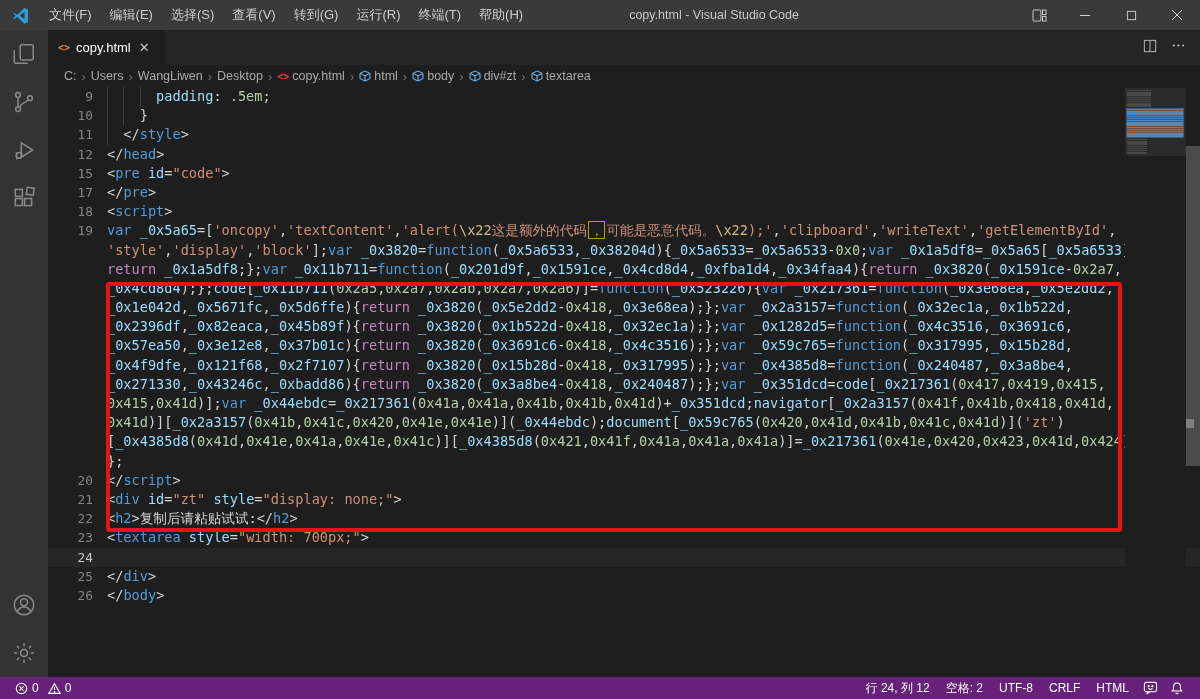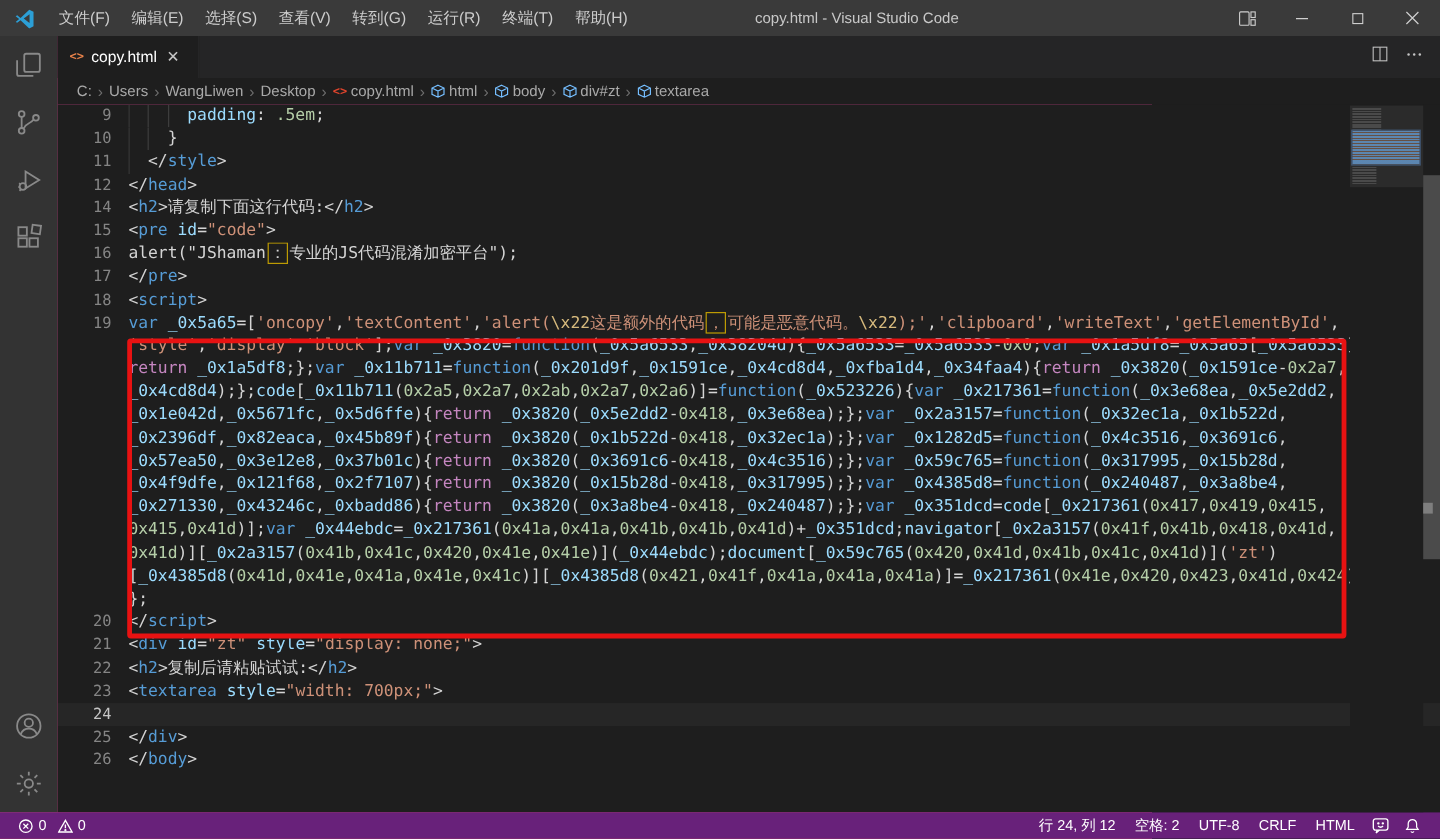--- a/index.html
+++ b/index.html
@@ -1,18 +1,18 @@
 <!DOCTYPE html>
 <html><head>
 <meta charset="utf-8">
 <style>
   * { margin:0; padding:0; box-sizing:border-box; }
   html,body { width:1200px; height:699px; overflow:hidden; background:#1e1e1e;
               font-family:"Liberation Sans", sans-serif; }
-  .app { position:relative; width:960px; height:699px; background:#ec4899; }
+  .app { position:relative; width:960px; height:699px; background:#a3a3a3; }
 
   
   .titlebar { position:absolute; left:0; top:0; width:1200px; height:30px;
               background:#3a3a3a; display:flex; align-items:center; color:#cccccc; font-size:13px; }
   .logo { width:40px; display:flex; justify-content:center; }
   .menu { display:flex; }
   .menu-item { padding:0 9px; height:30px; line-height:30px; cursor:default; }
   .win-title { flex:1; text-align:center; color:#c8c8c8; font-size:12.5px;
                transform:translateX(-60px); }
   .win-controls { display:flex; height:30px; }
@@ -269,30 +269,22 @@
         </div>
         <div class="row">
           <span class="ln">11</span>
           <span class="codeline"><span class="tok-ig"></span><span class="tok-pun">&lt;/</span><span class="tok-tag">style</span><span class="tok-pun">&gt;</span></span>
         </div>
         <div class="row">
           <span class="ln">12</span>
           <span class="codeline"><span class="tok-pun">&lt;/</span><span class="tok-tag">head</span><span class="tok-pun">&gt;</span></span>
         </div>
         <div class="row">
-          <span class="ln">14</span>
-          <span class="codeline"><span class="tok-pun">&lt;</span><span class="tok-tag">h2</span><span class="tok-pun">&gt;</span><span class="tok-pln">请复制下面这行代码:</span><span class="tok-pun">&lt;/</span><span class="tok-tag">h2</span><span class="tok-pun">&gt;</span></span>
-        </div>
-        <div class="row">
           <span class="ln">15</span>
           <span class="codeline"><span class="tok-pun">&lt;</span><span class="tok-tag">pre</span><span class="tok-pln"> </span><span class="tok-attr">id</span><span class="tok-pln">=</span><span class="tok-str">"code"</span><span class="tok-pun">&gt;</span></span>
-        </div>
-        <div class="row">
-          <span class="ln">16</span>
-          <span class="codeline"><span class="tok-pln">alert("JShaman</span><span class="tok-pln tok-ubox">：</span><span class="tok-pln">专业的JS代码混淆加密平台");</span></span>
         </div>
         <div class="row">
           <span class="ln">17</span>
           <span class="codeline"><span class="tok-pun">&lt;/</span><span class="tok-tag">pre</span><span class="tok-pun">&gt;</span></span>
         </div>
         <div class="row">
           <span class="ln">18</span>
           <span class="codeline"><span class="tok-pun">&lt;</span><span class="tok-tag">script</span><span class="tok-pun">&gt;</span></span>
         </div>
         <div class="row">

